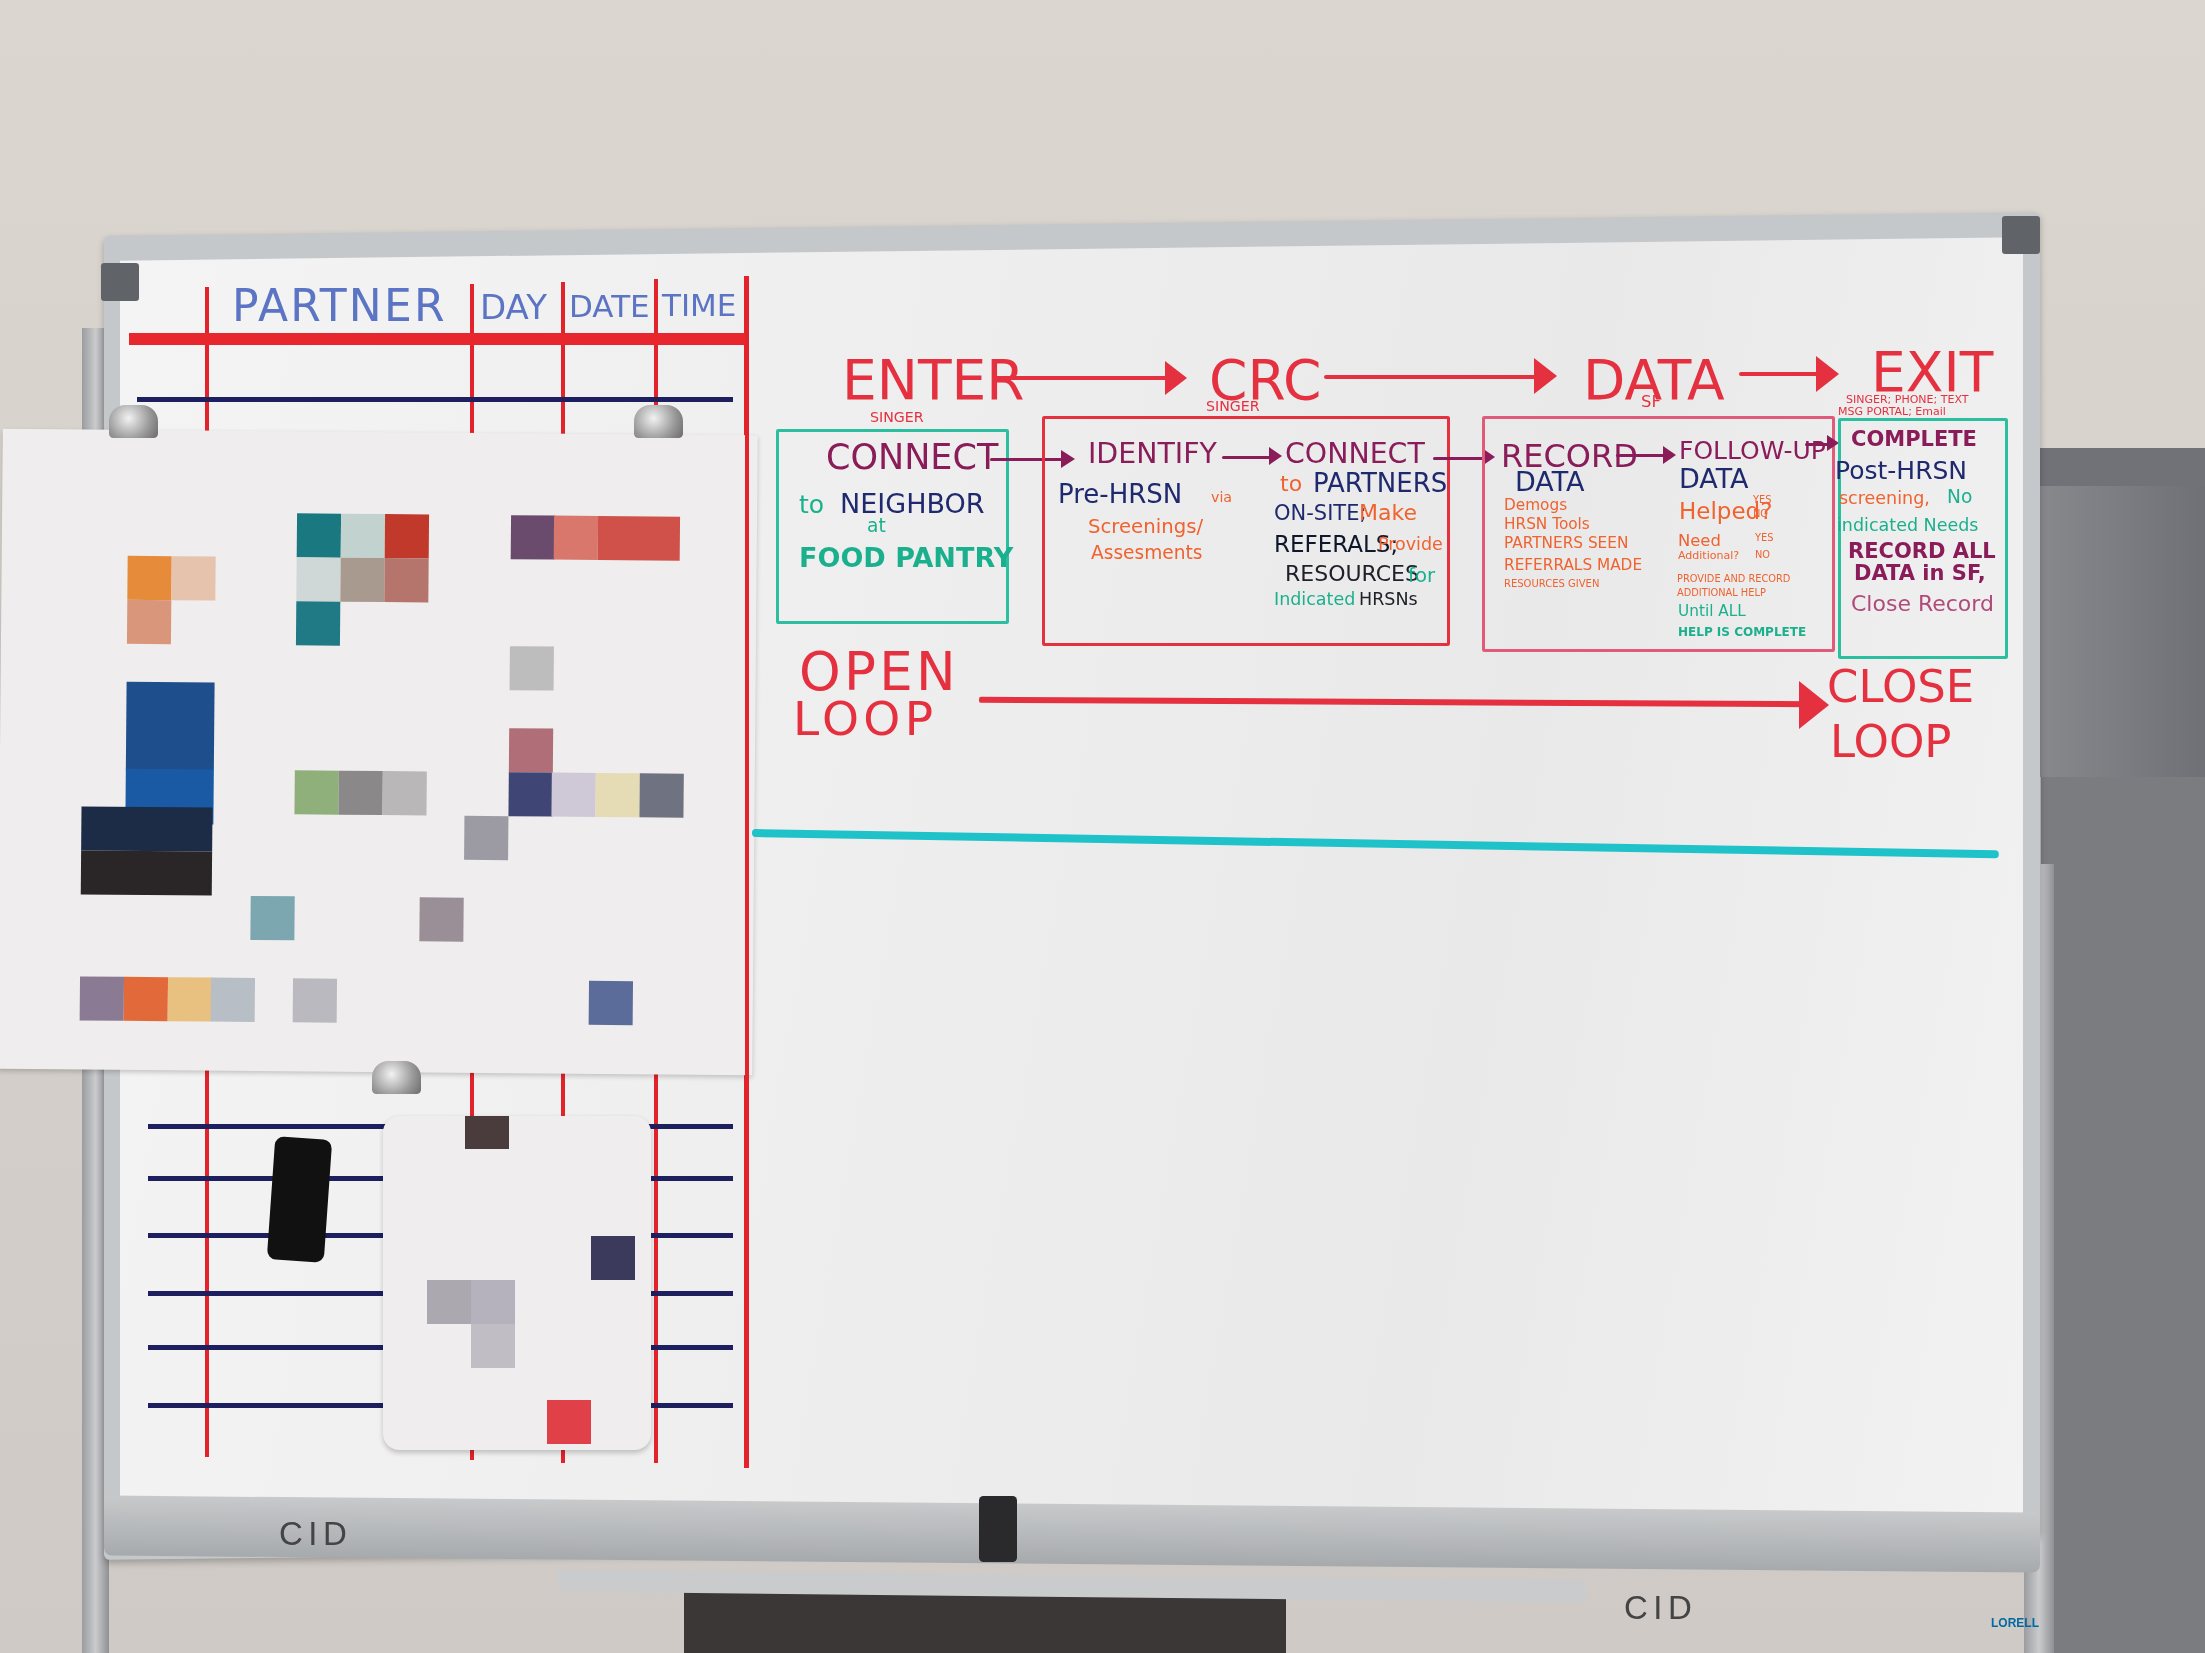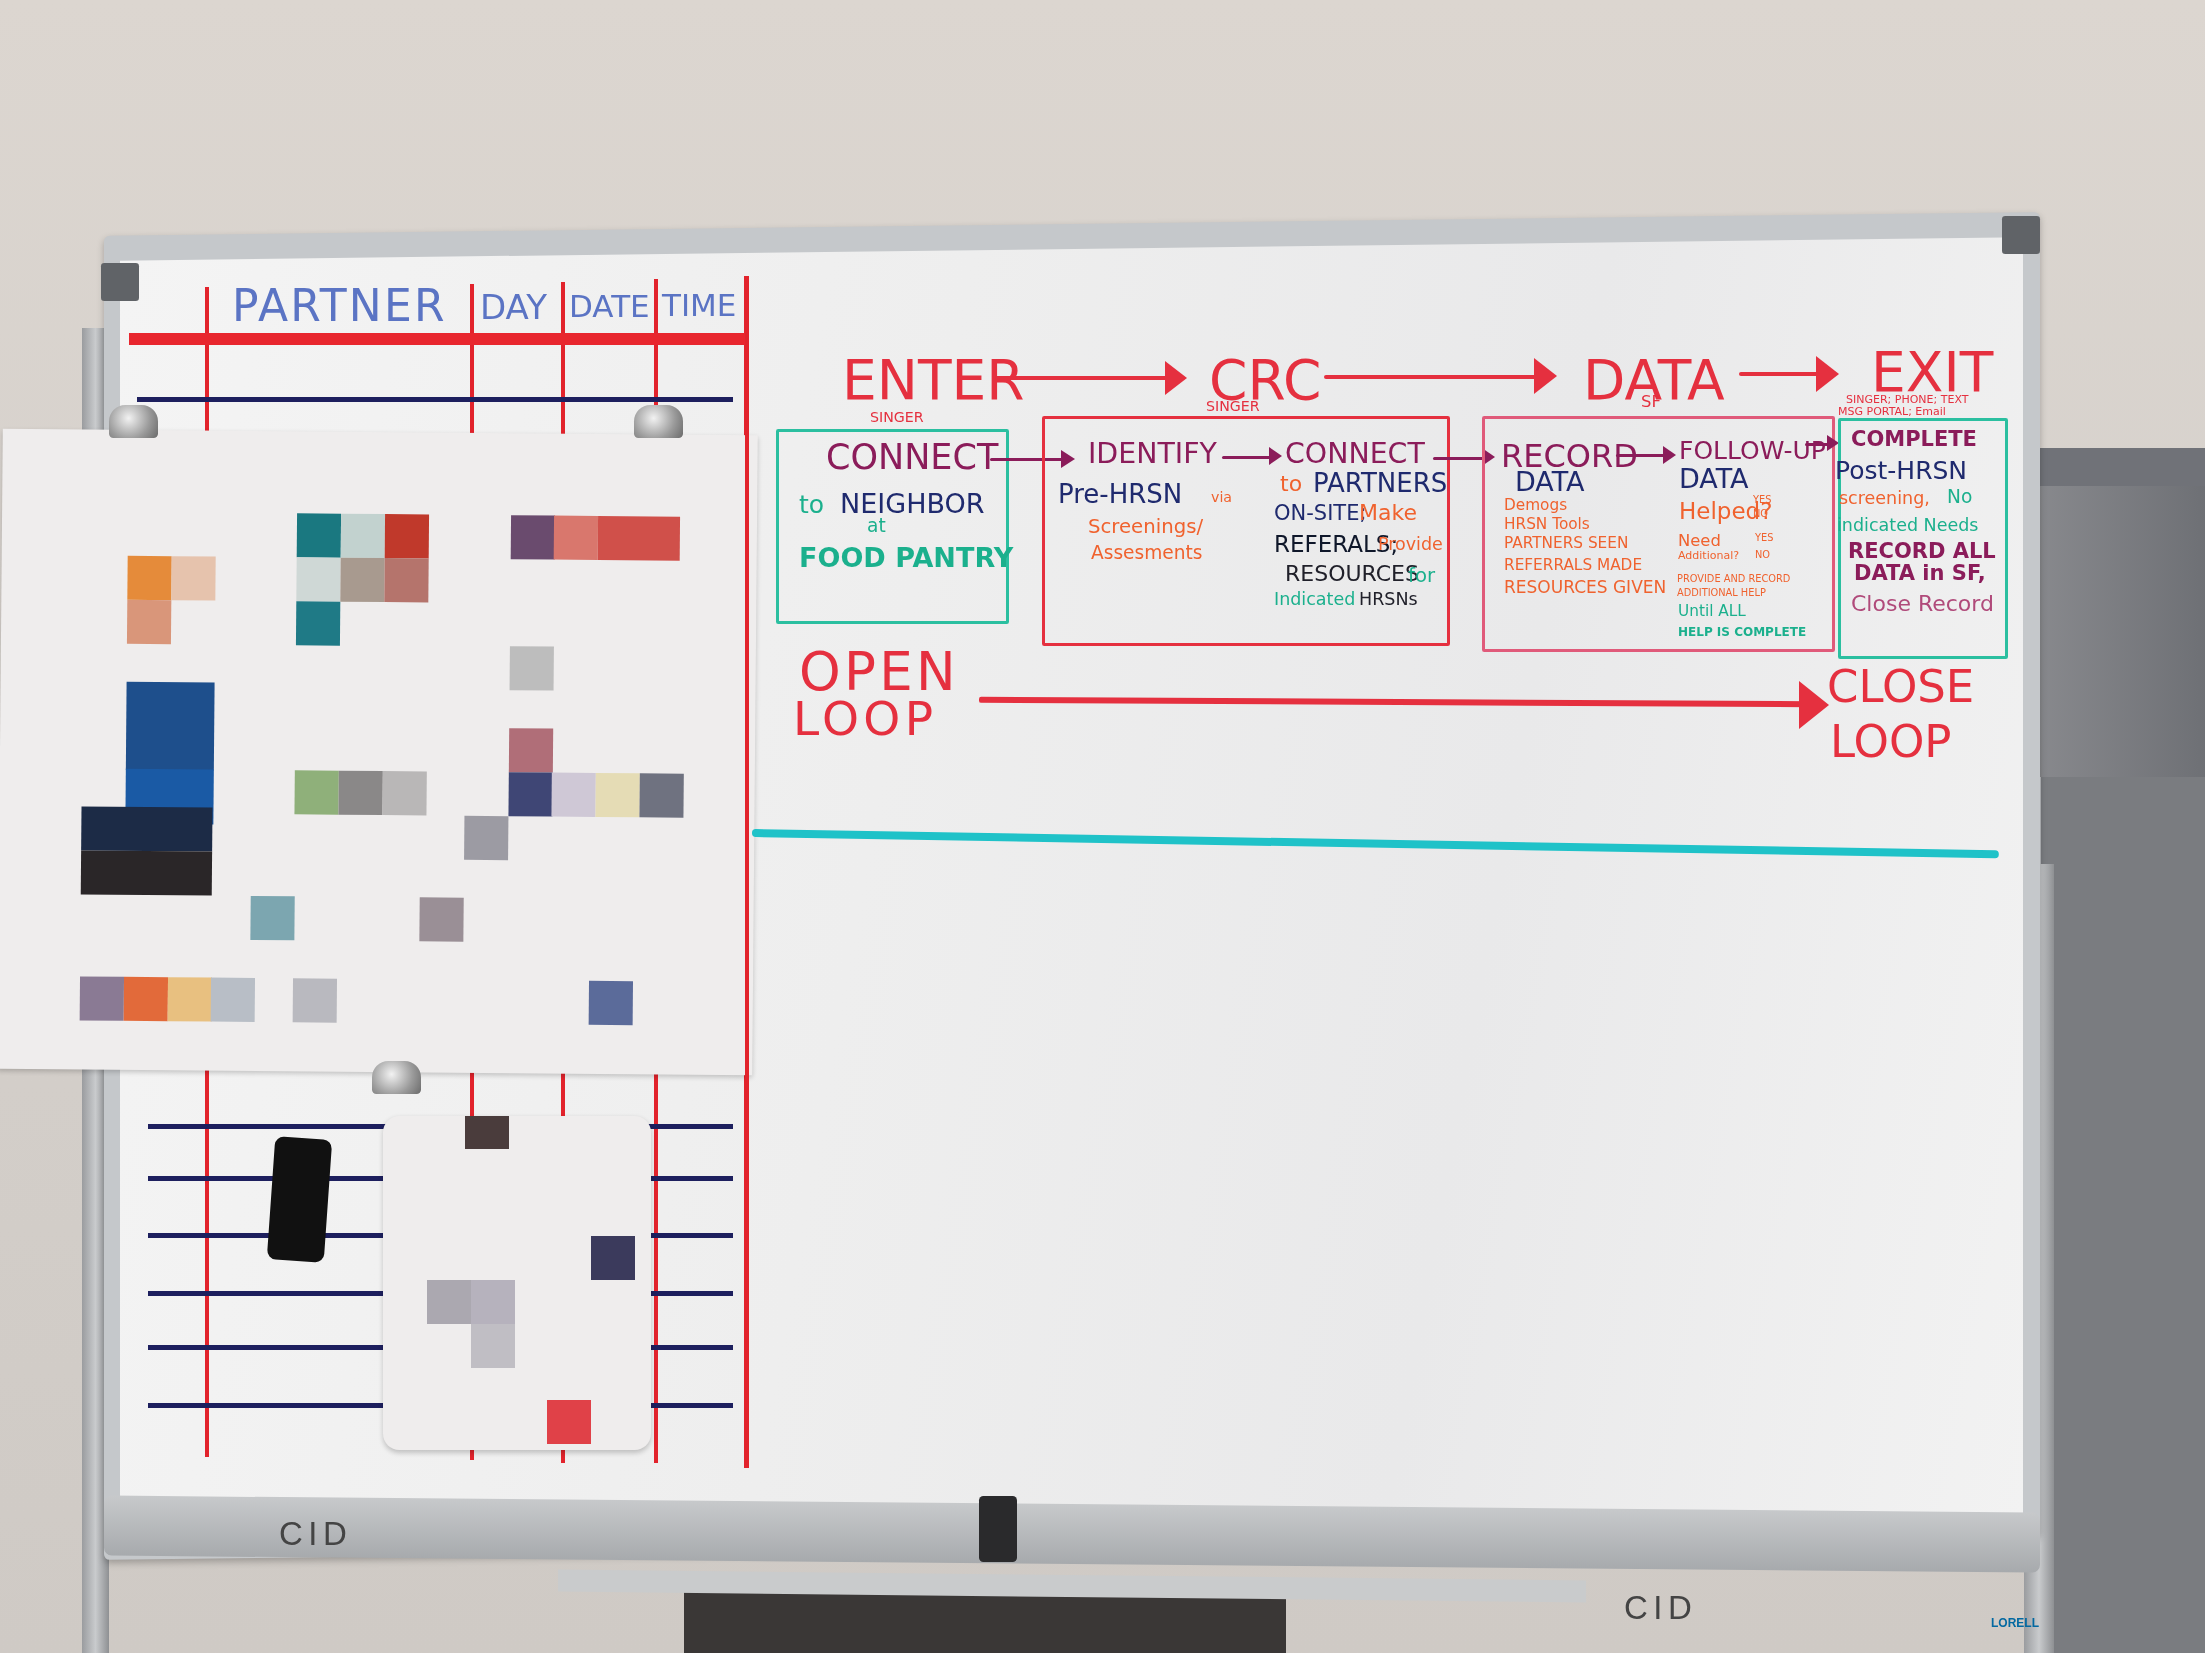--- a/index.html
+++ b/index.html
@@ -192,21 +192,21 @@
 <div class="arrow-head" style="left:1482px;top:448px;border-top:9.3px solid transparent;border-bottom:9.3px solid transparent;border-left:13px solid #8b1c5a;"></div>
 
 <div class="box" style="left:1482px;top:416px;width:347px;height:230px;border-width:3.3px;border-color:#e05a7a;"></div>
 <span class="hw purple" style="left:1501px;top:440px;font-size:32px;">RECORD</span>
 <span class="hw navy" style="left:1515px;top:468px;font-size:27px;">DATA</span>
 <div>
   <span class="hw orange" style="left:1504px;top:498px;font-size:15.3px;">Demogs</span>
   <span class="hw orange" style="left:1504px;top:517px;font-size:15.3px;">HRSN Tools</span>
   <span class="hw orange" style="left:1504px;top:536px;font-size:15.3px;">PARTNERS SEEN</span>
   <span class="hw orange" style="left:1504px;top:558px;font-size:15.3px;">REFERRALS MADE</span>
-  <span class="hw orange" style="left:1504px;top:579px;font-size:17px;">RESOURCES GIVEN</span>
+  <span class="hw orange" style="left:1504px;top:579px;font-size:10px;">RESOURCES GIVEN</span>
 </div>
 <div class="arrow-line" style="left:1616px;top:454px;width:49px;background:#8b1c5a;height:2.7px;"></div>
 <div class="arrow-head" style="left:1663px;top:446px;border-top:9.3px solid transparent;border-bottom:9.3px solid transparent;border-left:13px solid #8b1c5a;"></div>
 
 <span class="hw purple" style="left:1679px;top:438px;font-size:25px;">FOLLOW-UP</span>
 <span class="hw navy" style="left:1679px;top:465px;font-size:27px;">DATA</span>
 <span class="hw orange" style="left:1679px;top:500px;font-size:23px;">Helped?</span>
 <span class="hw orange" style="left:1753px;top:495px;font-size:9.8px;">YES</span>
 <span class="hw orange" style="left:1753px;top:509px;font-size:9.8px;">NO</span>
 <span class="hw orange" style="left:1678px;top:533px;font-size:16.4px;">Need</span>

